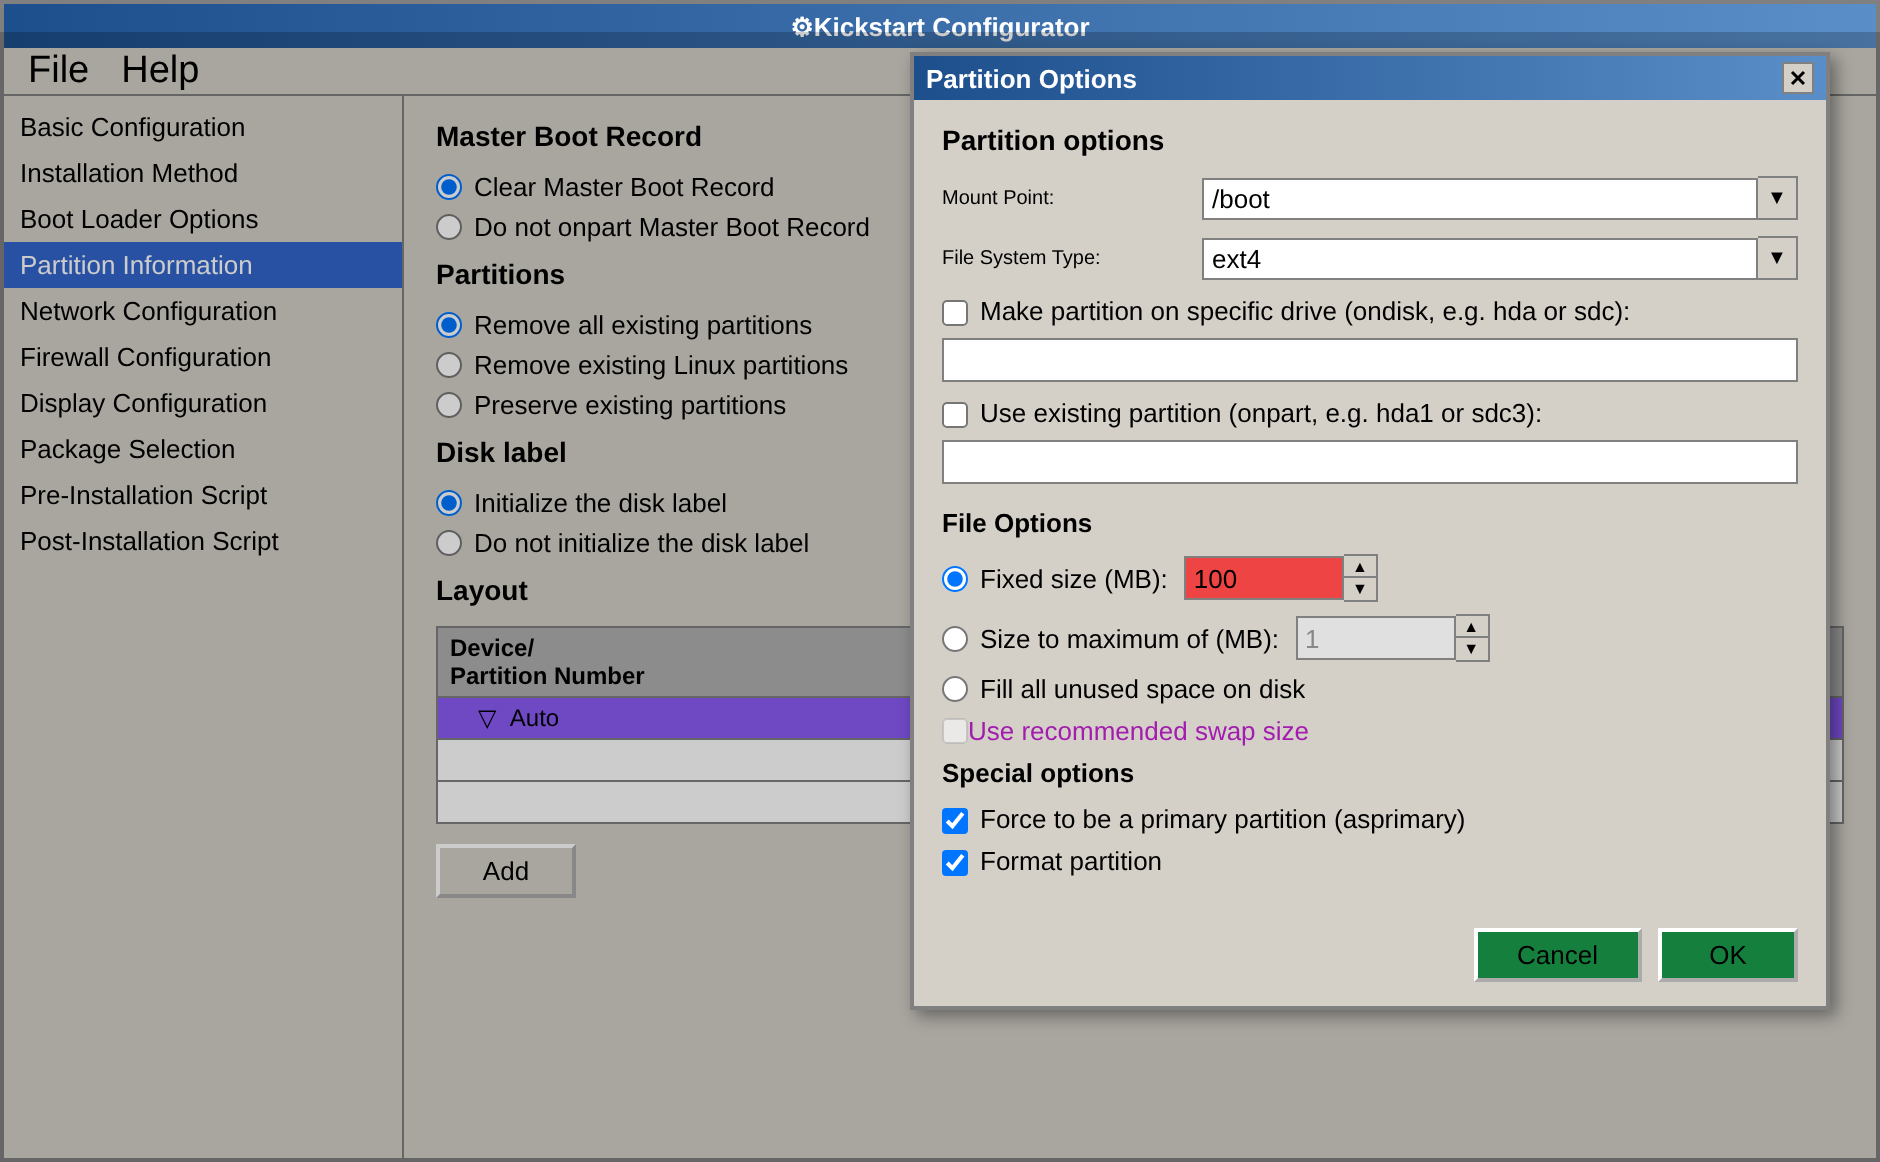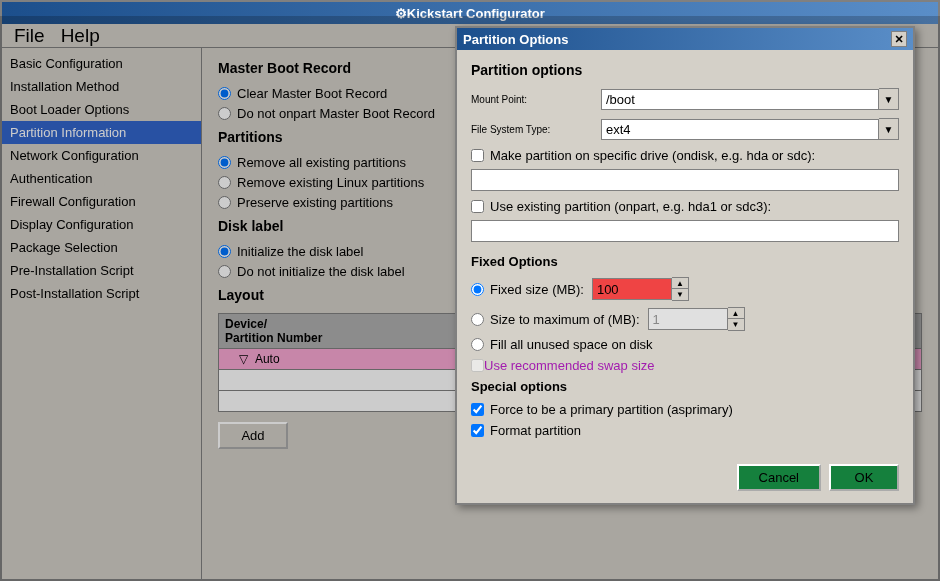--- a/index.html
+++ b/index.html
@@ -108,21 +108,21 @@
       padding: 3px 6px;
       font-size: 12px;
       text-align: left;
     }
     .layout-table td {
       border: 1px solid #808080;
       padding: 3px 6px;
       font-size: 12px;
       background: white;
     }
-    .tree-row td { background: #f9a8d4; padding-left: 20px; }
+    .tree-row td { background: #8b5cf6; padding-left: 20px; }
 
     .button-row {
       display: flex;
       gap: 8px;
       margin-top: 10px;
     }
     .btn {
       padding: 4px 16px;
       background: #d4d0c8;
       border: 2px outset #ffffff;
@@ -212,21 +212,21 @@
       border: 1px solid #808080;
       border-left: none;
       display: flex; align-items: center; justify-content: center;
       font-size: 10px;
       cursor: pointer;
       flex-shrink: 0;
     }
 
     .checkbox-row {
       display: flex;
-      align-items: flex-start;
+      align-items: center;
       margin-bottom: 6px;
       font-size: 13px;
     }
     .checkbox-row input { margin-right: 6px; margin-top: 1px; }
 
     .text-input {
       width: 100%;
       border: 1px solid #808080;
       background: white;
       padding: 2px 4px;
@@ -315,21 +315,20 @@
   </div>
 
   <div class="content-area">
 
     <div class="sidebar">
     <div class="sidebar-item">Basic Configuration</div>
         <div class="sidebar-item">Installation Method</div>
         <div class="sidebar-item">Boot Loader Options</div>
         <div class="sidebar-item active">Partition Information</div>
         <div class="sidebar-item">Network Configuration</div>
-        <div class="sidebar-item">Authentication</div>
         <div class="sidebar-item">Firewall Configuration</div>
         <div class="sidebar-item">Display Configuration</div>
         <div class="sidebar-item">Package Selection</div>
         <div class="sidebar-item">Pre-Installation Script</div>
         <div class="sidebar-item">Post-Installation Script</div>
       </div>
 
     <div class="main-content">
 
       <div class="section-title">Master Boot Record</div>
@@ -455,21 +454,21 @@
       <input type="text" class="text-input" value="" style="">
 
       
       <div class="checkbox-row">
         <input type="checkbox" style="">
         <span>Use existing partition (onpart, e.g. hda1 or sdc3):</span>
       </div>
       <input type="text" class="text-input" value="" style="">
 
       
-      <div class="subsection-title">Fixed Options</div>
+      <div class="subsection-title">File Options</div>
 
       <div class="size-radio-row">
         <input type="radio" name="sizeopt" checked="" style="">
         <span>Fixed size (MB):</span>
         <div class="spinner-wrap">
           <input type="text" class="spinner-input" value="100" style="">
           <div class="spinner-btn-wrap">
             <button class="spinner-btn">▲</button>
             <button class="spinner-btn">▼</button>
           </div>

